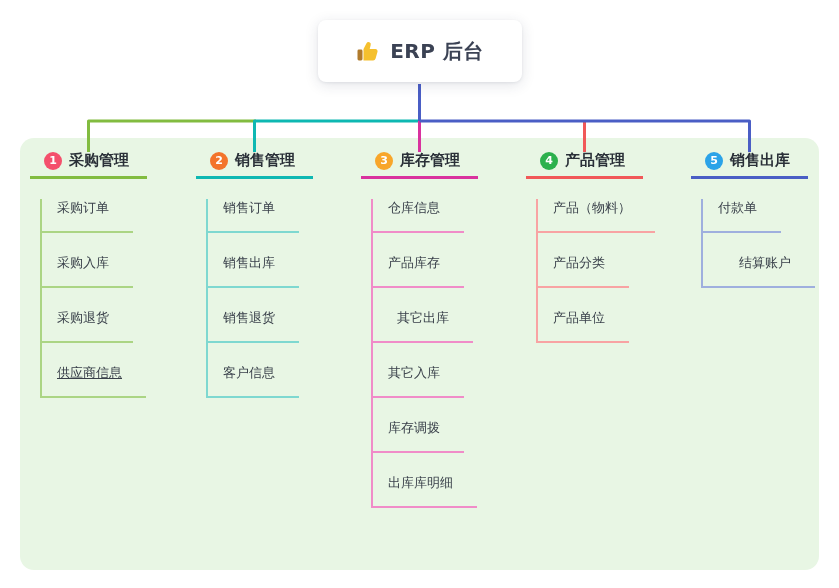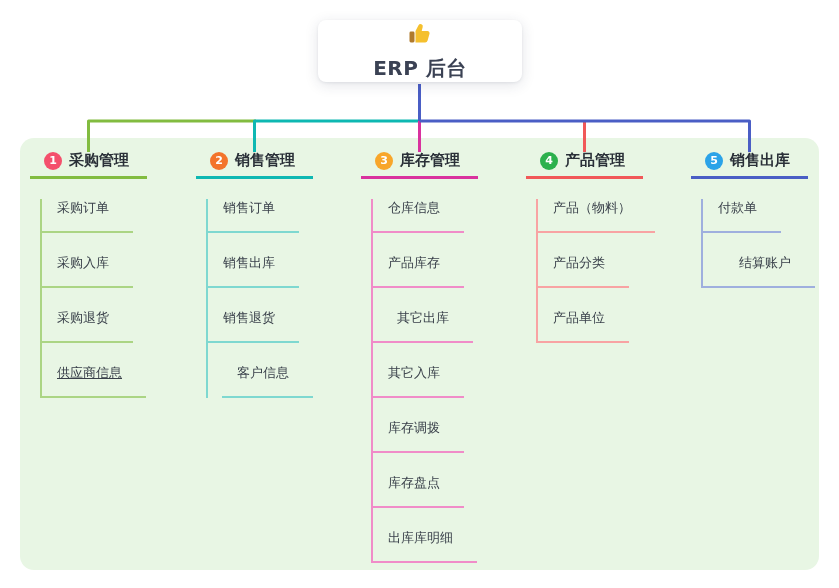--- a/index.html
+++ b/index.html
@@ -17,21 +17,20 @@
     background:#E8F6E4; border-radius:14px;
   }
   
   .root-node {
     position:absolute; left:318px; top:20px;
     width:204px; height:62px;
     background:#ffffff; border-radius:8px;
     box-shadow:0 3px 14px rgba(40,50,80,0.13), 0 1px 3px rgba(40,50,80,0.08);
     display:flex; align-items:center; justify-content:center; gap:10px;
     z-index:3;
-    flex-direction:column;
   }
   .root-label { font-size:20px; font-weight:600; color:#3B4254; letter-spacing:0.5px; }
   .root-icon { width:24px; height:24px; display:block; }
   
   svg.connectors {
     position:absolute; left:0; top:0; width:839px; height:588px;
     pointer-events:none; z-index:2;
   }
   svg.connectors path { fill:none; stroke-width:3; stroke-linejoin:round; stroke-linecap:butt; }
   
@@ -107,36 +106,35 @@
 
 <div class="branch b2">
   <div class="branch-title" style="border-bottom-color: rgb(14, 184, 178);">
     <span class="badge" style="background-color: rgb(243, 116, 43);">2</span>
     <span>销售管理</span>
   </div>
   <div class="children" style="border-left-color: rgb(126, 216, 208); text-align: right;">
     <div class="child" style="border-bottom-color: rgb(126, 216, 208);">销售订单</div>
     <div class="child" style="border-bottom-color: rgb(126, 216, 208);">销售出库</div>
     <div class="child" style="border-bottom-color: rgb(126, 216, 208);">销售退货</div>
-    <div class="child" style="border-bottom-color: rgb(126, 216, 208); margin-left: 14px;">客户信息</div>
+    <div class="child" style="border-bottom-color: rgb(126, 216, 208);">客户信息</div>
   </div>
 </div>
 
 <div class="branch b3">
   <div class="branch-title" style="border-bottom-color: rgb(217, 50, 158);">
     <span class="badge" style="background-color: rgb(248, 166, 42);">3</span>
     <span>库存管理</span>
   </div>
   <div class="children" style="border-left-color: rgb(240, 140, 200);">
     <div class="child" style="border-bottom-color: rgb(240, 140, 200);">仓库信息</div>
     <div class="child" style="border-bottom-color: rgb(240, 140, 200);">产品库存</div>
     <div class="child" style="border-bottom-color: rgb(240, 140, 200); padding-left: 24px;">其它出库</div>
     <div class="child" style="border-bottom-color: rgb(240, 140, 200);">其它入库</div>
     <div class="child" style="border-bottom-color: rgb(240, 140, 200); text-align: right;">库存调拨</div>
-    <div class="child" style="border-bottom-color: rgb(240, 140, 200);">库存盘点</div>
     <div class="child" style="border-bottom-color: rgb(240, 140, 200);">出库库明细</div>
   </div>
 </div>
 
 <div class="branch b4">
   <div class="branch-title" style="border-bottom-color: rgb(241, 88, 88);">
     <span class="badge" style="background-color: rgb(44, 177, 77);">4</span>
     <span>产品管理</span>
   </div>
   <div class="children" style="border-left-color: rgb(248, 163, 163);">

